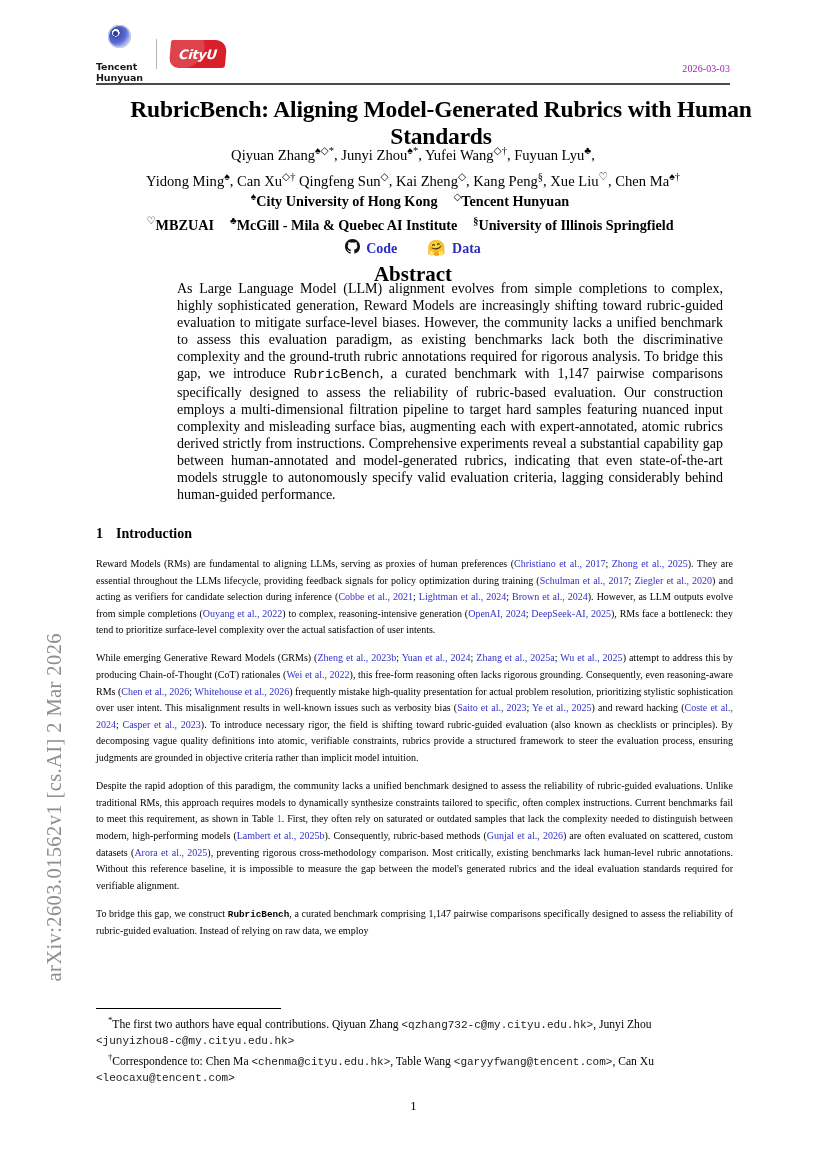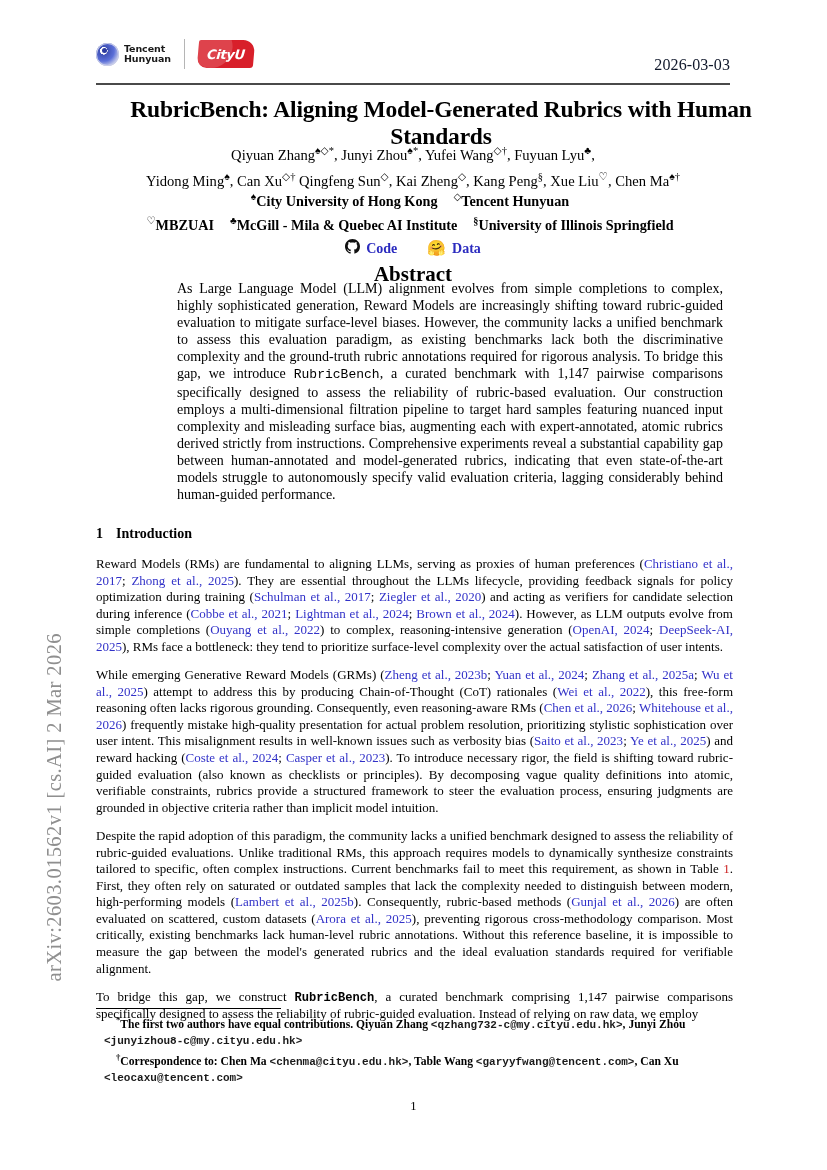--- a/index.html
+++ b/index.html
@@ -45,21 +45,22 @@
     height: 44px;
   }
   .logo-row {
     display: flex;
     align-items: center;
     height: 36px;
   }
   .tencent-logo {
     display: flex;
     align-items: center;
-    gap: 5px;
+    gap: 14px;
+    flex-direction: column;
   }
   .tencent-mark {
     width: 23px;
     height: 23px;
     border-radius: 50%;
     background: radial-gradient(circle at 34% 34%, #ffffff 0%, #ffffff 17%, #3f51b5 18%, #5b6fd8 48%, #b9c0e8 70%, #e9ebf7 100%);
     position: relative;
     box-shadow: inset 0 0 0 1px #c9cde8;
   }
   .tencent-mark::after {
@@ -114,22 +115,22 @@
     font-size: 13px;
     font-weight: bold;
     font-style: italic;
     color: #ffffff;
     letter-spacing: -0.3px;
   }
   .header-date {
     position: absolute;
     right: 0;
     bottom: 6px;
-    font-size: 16px;
-    color: #0f172a;
+    font-size: 10px;
+    color: #a21caf;
     letter-spacing: 0.1px;
     text-align: right;
   }
   .header-rule {
     position: absolute;
     left: 96px;
     top: 83px;
     width: 634px;
     height: 1.6px;
     background: #4a4a4a;
@@ -234,21 +235,21 @@
     font-size: 14px;
     font-weight: bold;
   }
   .section-heading .num { margin-right: 13px; }
 
   .body-col {
     position: absolute;
     left: 96px;
     top: 556px;
     width: 637px;
-    font-size: 13px;
+    font-size: 10px;
     line-height: 16.6px;
     text-align: justify;
   }
   .body-col p { margin: 0 0 11.5px 0; }
   .cite { color: #3232c8; }
   .ref-red { color: #cc2222; }
   .bold-mono {
     font-family: "Liberation Mono", "DejaVu Sans Mono", monospace;
     font-weight: bold;
     font-size: 0.93em;
@@ -265,21 +266,21 @@
   }
   .footnotes {
     position: absolute;
     left: 96px;
     top: 1013px;
     width: 637px;
     font-size: 11.6px;
     line-height: 15.2px;
     text-align: left;
   }
-  .footnotes p { margin: 0 0 1px 8px; text-indent: 12px; font-weight: bold; }
+  .footnotes p { margin: 0 0 1px 0; text-indent: 12px; }
   .footnotes .fnmono {
     font-family: "Liberation Mono", "DejaVu Sans Mono", monospace;
     font-size: 0.95em;
     color: #1a1a1a;
   }
   .footnotes sup { font-size: 0.75em; vertical-align: super; }
 
   .page-number {
     position: absolute;
     left: 0;

